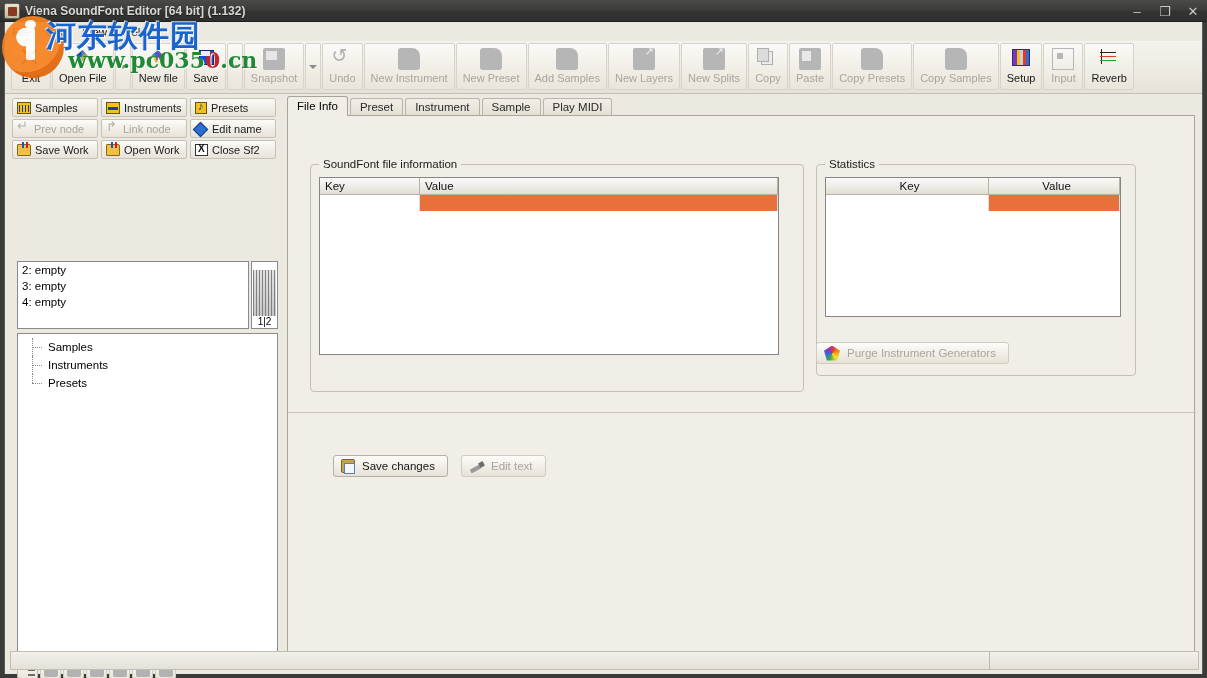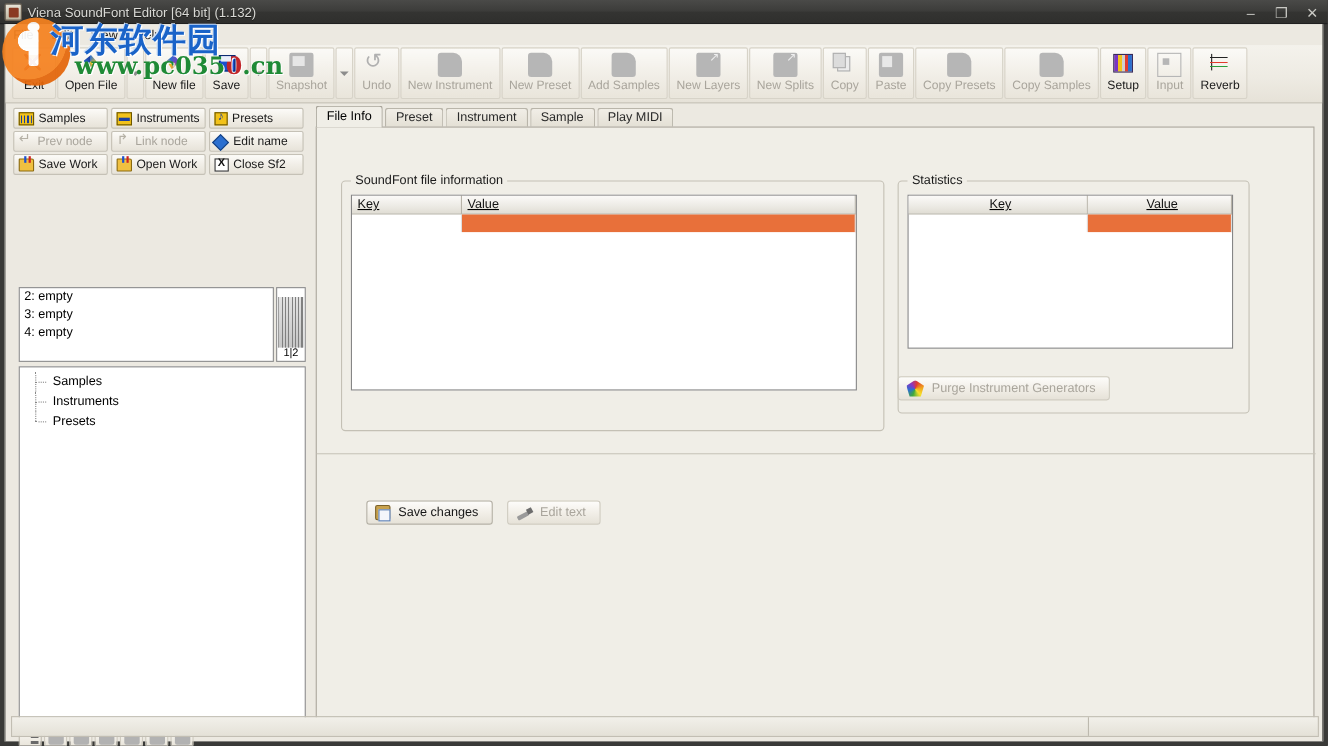--- a/index.html
+++ b/index.html
@@ -28,21 +28,21 @@
     width: 16px; height: 16px; margin-left: 4px; margin-right: 5px;
     background: linear-gradient(180deg,#e8e4d8,#bdb6a0);
     border: 1px solid #6a6154; border-radius: 2px;
     position: relative; flex: none;
   }
   .title-icon::after {
     content: ""; position: absolute; left: 3px; top: 3px; width: 9px; height: 9px;
     background: #8a3a22; border-radius: 1px;
   }
   .title-text {
-    color: #d8d8d4; font-size: 12px; font-weight: normal;
+    color: #d8d8d4; font-size: 12px; font-weight: bold;
     text-shadow: 0 1px 0 #1a1a18;
     white-space: nowrap;
   }
   .win-btns {
     position: absolute; right: 6px; top: 0; height: 22px;
     display: flex; align-items: center; gap: 12px;
   }
   .win-btn {
     color: #c9c9c4; font-size: 13px; line-height: 1;
     width: 16px; text-align: center; cursor: default;
@@ -202,21 +202,21 @@
   }
   .groupbox > .gb-title {
     position: absolute; top: -7px; left: 8px; padding: 0 4px;
     background: #f0eee7; font-size: 11.5px; color: #1a1a1a;
   }
 
   .gb-fileinfo { left: 22px; top: 48px; width: 494px; height: 228px; }
   .gb-stats    { left: 528px; top: 48px; width: 320px; height: 212px; text-align: center; }
 
   .grid {
-    position: absolute; background: #fff; border: 1px solid #868686; text-decoration: underline;
+    position: absolute; background: #fff; border: 1px solid #868686;
   }
   .grid-head { display: flex; height: 17px; }
   .grid-head .gh {
     height: 17px; line-height: 16px; padding-left: 5px;
     font-size: 11.5px; color: #111;
     background: linear-gradient(180deg,#fbfaf8 0%, #eceae4 60%, #e0ddd4 100%);
     border-right: 1px solid #b7b3a8; border-bottom: 1px solid #b7b3a8;
   }
   .grid-row { display: flex; height: 16px; }
   .grid-row .gc { height: 16px; border-right: 1px solid #dedede; }

